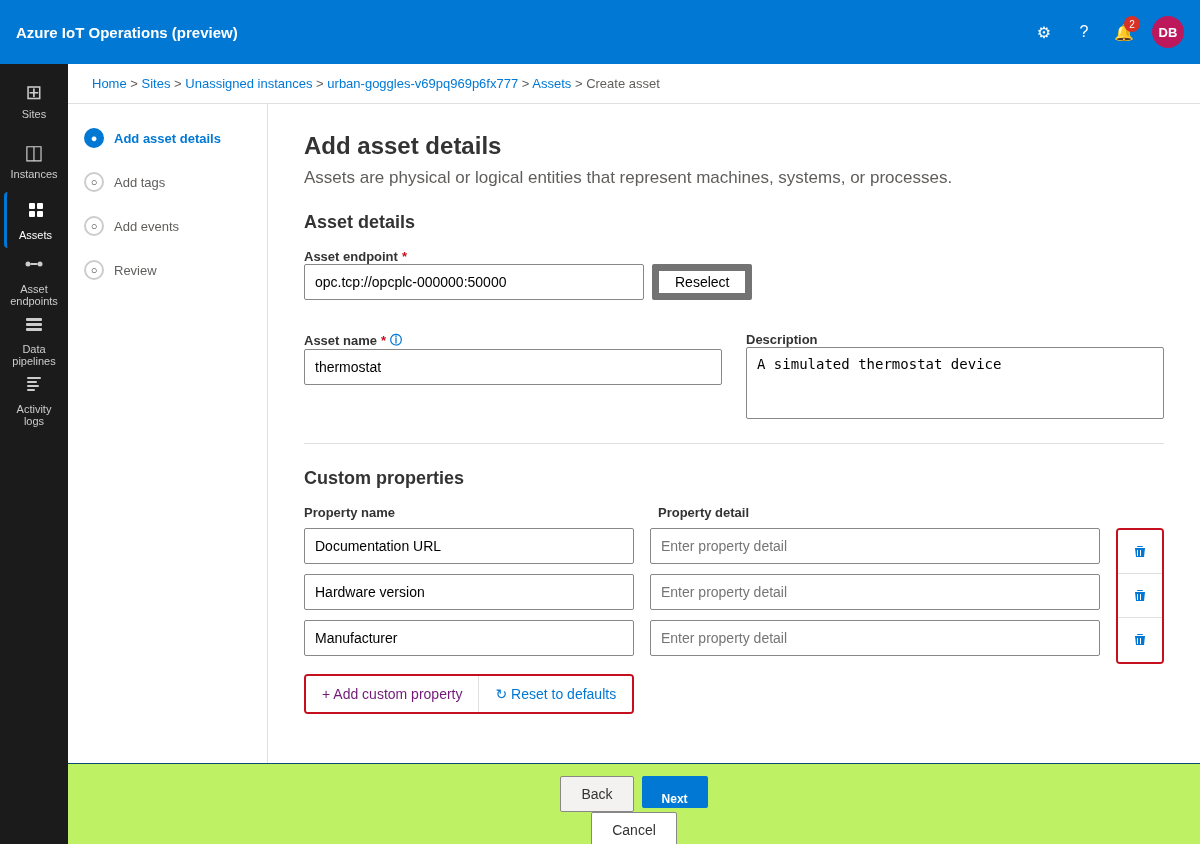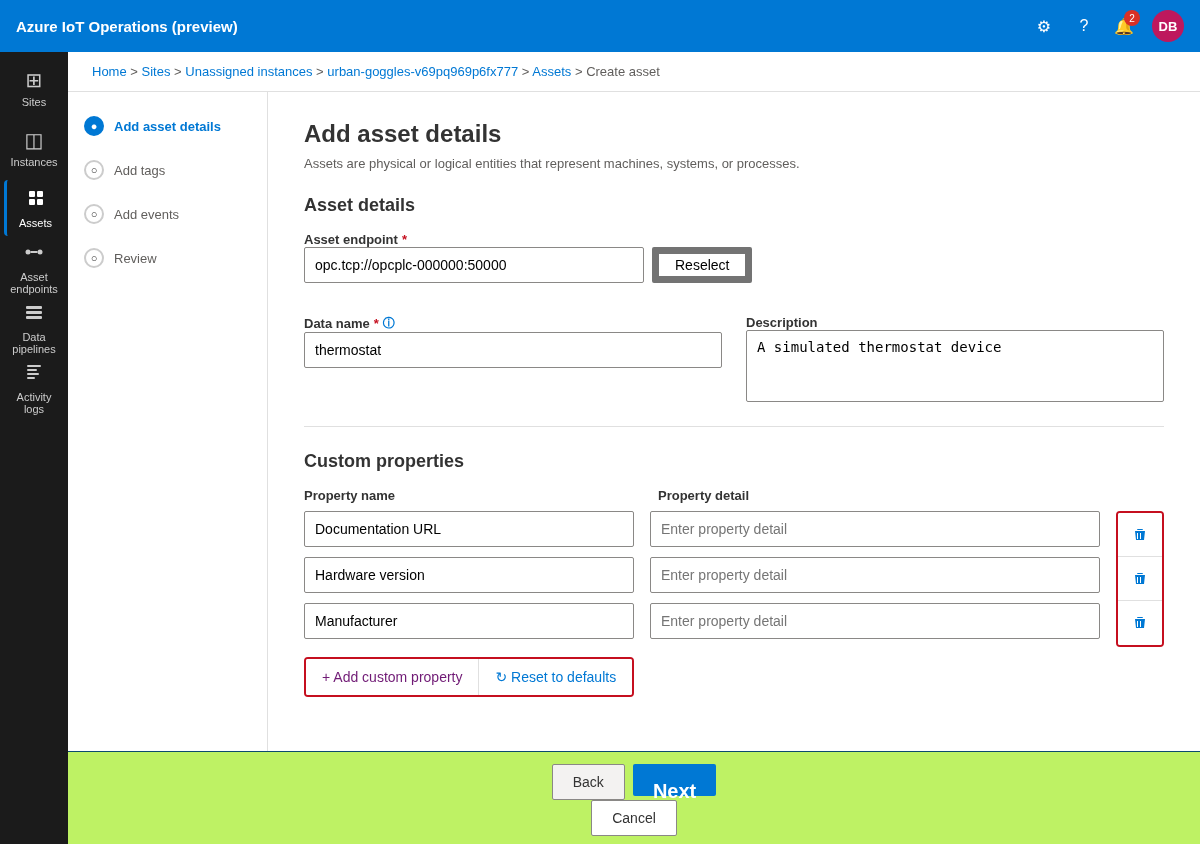--- a/index.html
+++ b/index.html
@@ -2,21 +2,21 @@
 <html><head>
   <meta charset="utf-8">
   <style>
     * { box-sizing: border-box; margin: 0; padding: 0; }
     body { font-family: 'Segoe UI', Arial, sans-serif; font-size: 14px; color: #333; background: #f3f2f1; }
 
     
     .topbar {
       background: #0078d4;
       color: white;
-      height: 52px;
+      height: 64px;
       display: flex;
       align-items: center;
       padding: 0 16px;
       justify-content: space-between;
     }
     .topbar-title { font-size: 15px; font-weight: 600; }
     .topbar-icons { display: flex; align-items: center; gap: 16px; }
     .topbar-icon { width: 24px; height: 24px; display: flex; align-items: center; justify-content: center; color: white; font-size: 16px; cursor: pointer; }
     .topbar-avatar { width: 32px; height: 32px; border-radius: 50%; background: #be185d; display: flex; align-items: center; justify-content: center; font-size: 13px; font-weight: 600; }
     .topbar-bell-badge { position: relative; }
@@ -98,21 +98,21 @@
 
     
     .form-area {
       flex: 1;
       overflow-y: auto;
       padding: 28px 36px;
       background: white;
     }
 
     .page-title { font-size: 24px; font-weight: 600; margin-bottom: 8px; }
-    .page-subtitle { font-size: 13px; color: #605e5c; margin-bottom: 24px; }
+    .page-subtitle { font-size: 17px; color: #605e5c; margin-bottom: 24px; }
 
     .section-title { font-size: 18px; font-weight: 600; margin-bottom: 16px; }
 
     .divider { border: none; border-top: 1px solid #e0e0e0; margin: 24px 0; }
 
     .form-row { display: flex; gap: 24px; margin-bottom: 16px; }
     .form-group { display: flex; flex-direction: column; }
     .form-group.half { flex: 1; }
 
     .form-label { font-size: 13px; font-weight: 600; display: flex; align-items: center; gap: 4px; }
@@ -244,21 +244,21 @@
       font-size: 14px;
       color: #333;
     }
     .btn-next {
       height: 28px;
       padding: 16px 20px;
       background: #0078d4;
       border: none;
       border-radius: 2px;
       cursor: pointer;
-      font-size: 20px;
+      font-size: 12px;
       color: white;
       font-weight: 600;
     }
     .btn-cancel {
       height: 36px;
       padding: 0 20px;
       background: white;
       border: 1px solid #8a8886;
       border-radius: 2px;
       cursor: pointer;
@@ -394,21 +394,21 @@
             <div class="endpoint-input-wrap">
               <input class="form-input" type="text" value="opc.tcp://opcplc-000000:50000" readonly="" style="">
             </div>
             <button class="btn-reselect">Reselect</button>
           </div>
         </div>
 
         <div class="form-row">
           <div class="form-group half">
             <label class="form-label">
-              <span>Data name</span>
+              <span>Asset name</span>
               <span class="required">*</span>
               <span class="info-icon">ⓘ</span>
             </label>
             <input class="form-input" type="text" value="thermostat" style="">
           </div>
           <div class="form-group half">
             <label class="form-label">Description</label>
             <textarea class="form-textarea" style="">A simulated thermostat device</textarea>
           </div>
         </div>

